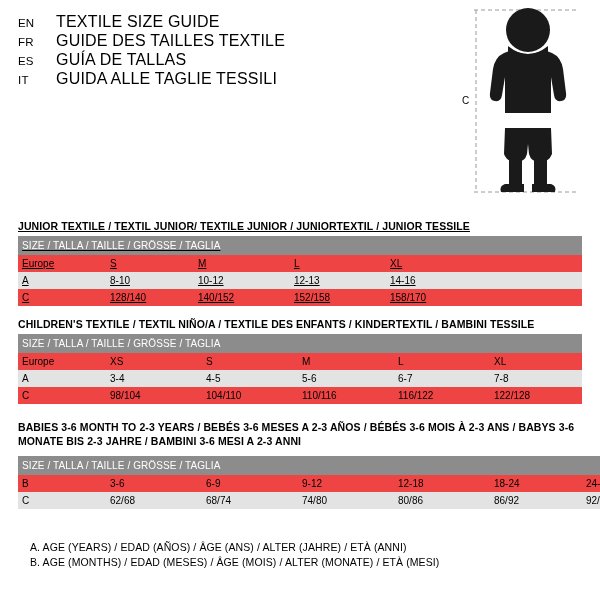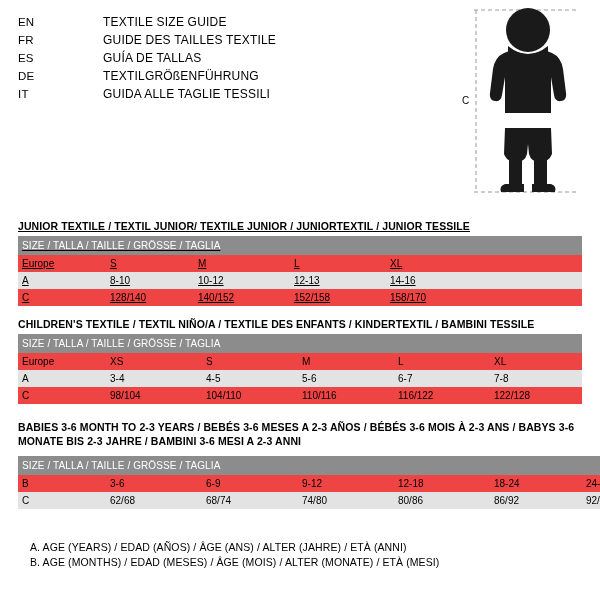--- a/index.html
+++ b/index.html
@@ -36,22 +36,21 @@
     line-height: 18px;
     font-size: 11.5px;
     letter-spacing: 0.2px;
   }
   .langcode {
     width: 38px;
     flex: 0 0 38px;
     font-size: 11.5px;
   }
   .langtitle {
-    font-size: 12px;
-    margin-left: 47px;
+    font-size: 16px;
   }
 
   
   .figure-area {
     position: absolute;
     top: 6px;
     left: 452px;
     width: 132px;
     height: 190px;
   }
@@ -116,24 +115,20 @@
       <span class="langcode">EN</span>
       <span class="langtitle">TEXTILE SIZE GUIDE</span>
     </div>
     <div class="langrow">
       <span class="langcode">FR</span>
       <span class="langtitle">GUIDE DES TAILLES TEXTILE</span>
     </div>
     <div class="langrow">
       <span class="langcode">ES</span>
       <span class="langtitle">GUÍA DE TALLAS</span>
-    </div>
-    <div class="langrow">
-      <span class="langcode">DE</span>
-      <span class="langtitle">TEXTILGRÖßENFÜHRUNG</span>
     </div>
     <div class="langrow">
       <span class="langcode">IT</span>
       <span class="langtitle">GUIDA ALLE TAGLIE TESSILI</span>
     </div>
   </div>
 
   <div class="figure-area">
     <svg width="132" height="192" viewBox="0 0 132 192">
 

